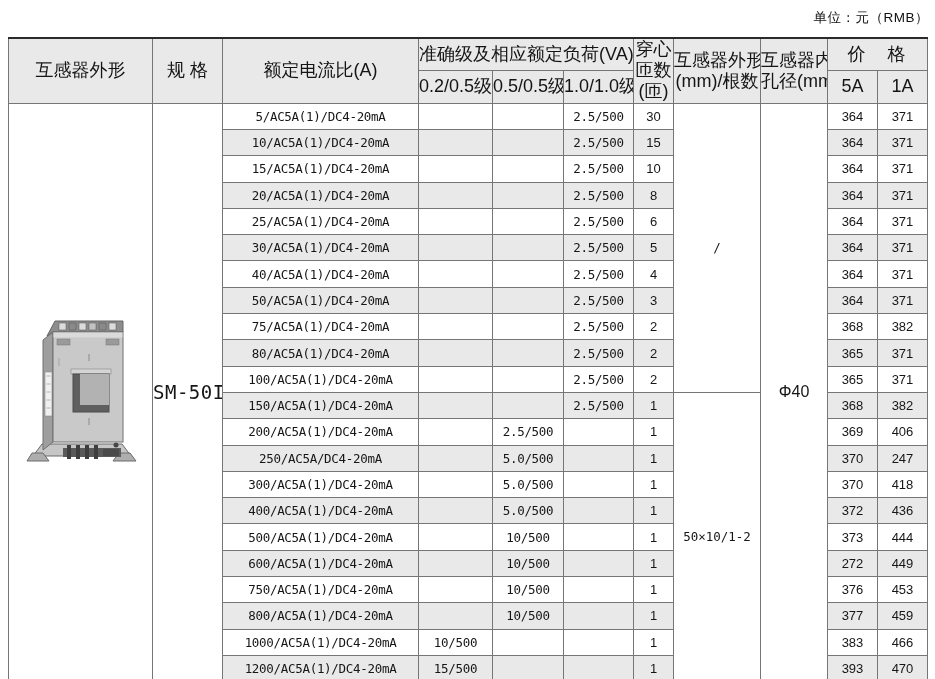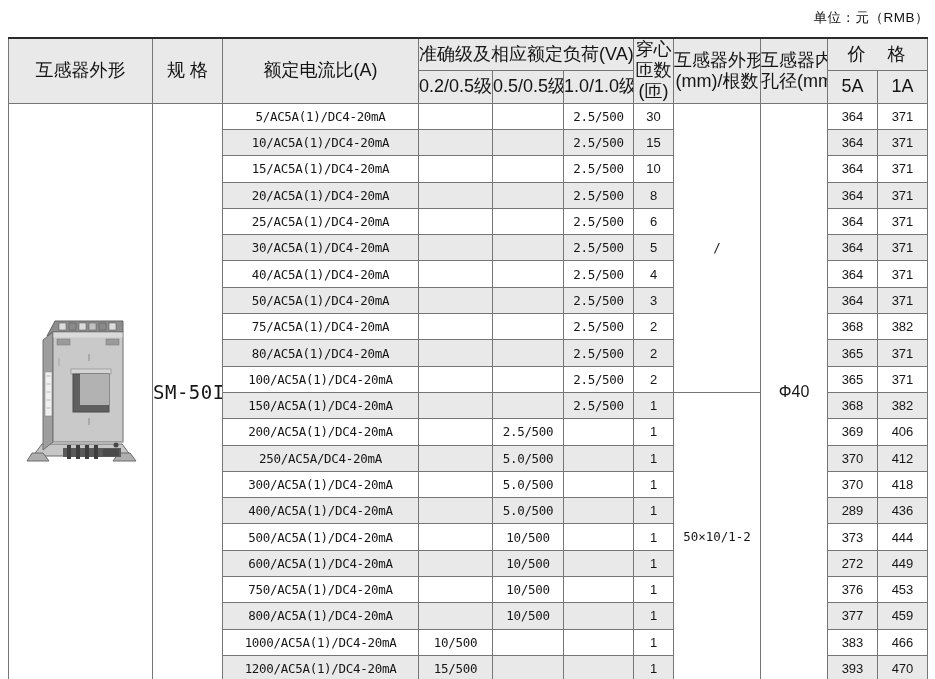--- a/index.html
+++ b/index.html
@@ -261,38 +261,38 @@
           <td class="price-cell">369</td>
           <td class="price-cell">406</td>
         </tr>
         <tr class="stripe">
           <td class="ratio-cell">250/AC5A/DC4-20mA</td>
           <td class="load-cell"></td>
           <td class="load-cell">5.0/500</td>
           <td class="load-cell"></td>
           <td class="turns-cell">1</td>
           <td class="price-cell">370</td>
-          <td class="price-cell">412</td>
+          <td class="price-cell">247</td>
         </tr>
         <tr>
           <td class="ratio-cell">300/AC5A(1)/DC4-20mA</td>
           <td class="load-cell"></td>
           <td class="load-cell">5.0/500</td>
           <td class="load-cell"></td>
           <td class="turns-cell">1</td>
           <td class="price-cell">370</td>
           <td class="price-cell">418</td>
         </tr>
         <tr class="stripe">
           <td class="ratio-cell">400/AC5A(1)/DC4-20mA</td>
           <td class="load-cell"></td>
           <td class="load-cell">5.0/500</td>
           <td class="load-cell"></td>
           <td class="turns-cell">1</td>
-          <td class="price-cell">289</td>
+          <td class="price-cell">372</td>
           <td class="price-cell">436</td>
         </tr>
         <tr>
           <td class="ratio-cell">500/AC5A(1)/DC4-20mA</td>
           <td class="load-cell"></td>
           <td class="load-cell">10/500</td>
           <td class="load-cell"></td>
           <td class="turns-cell">1</td>
           <td class="price-cell">373</td>
           <td class="price-cell">444</td>

